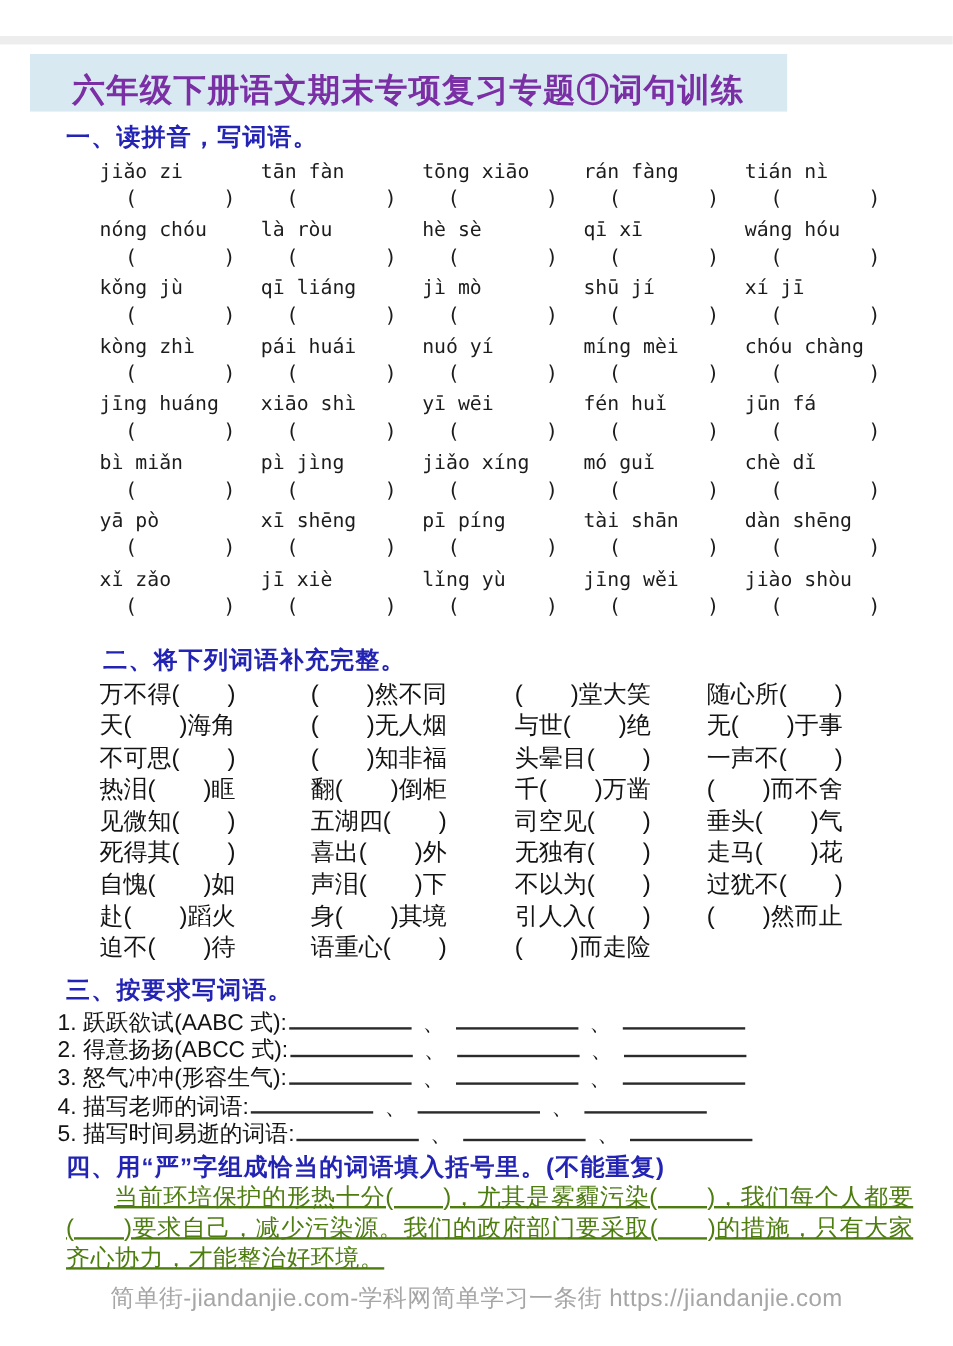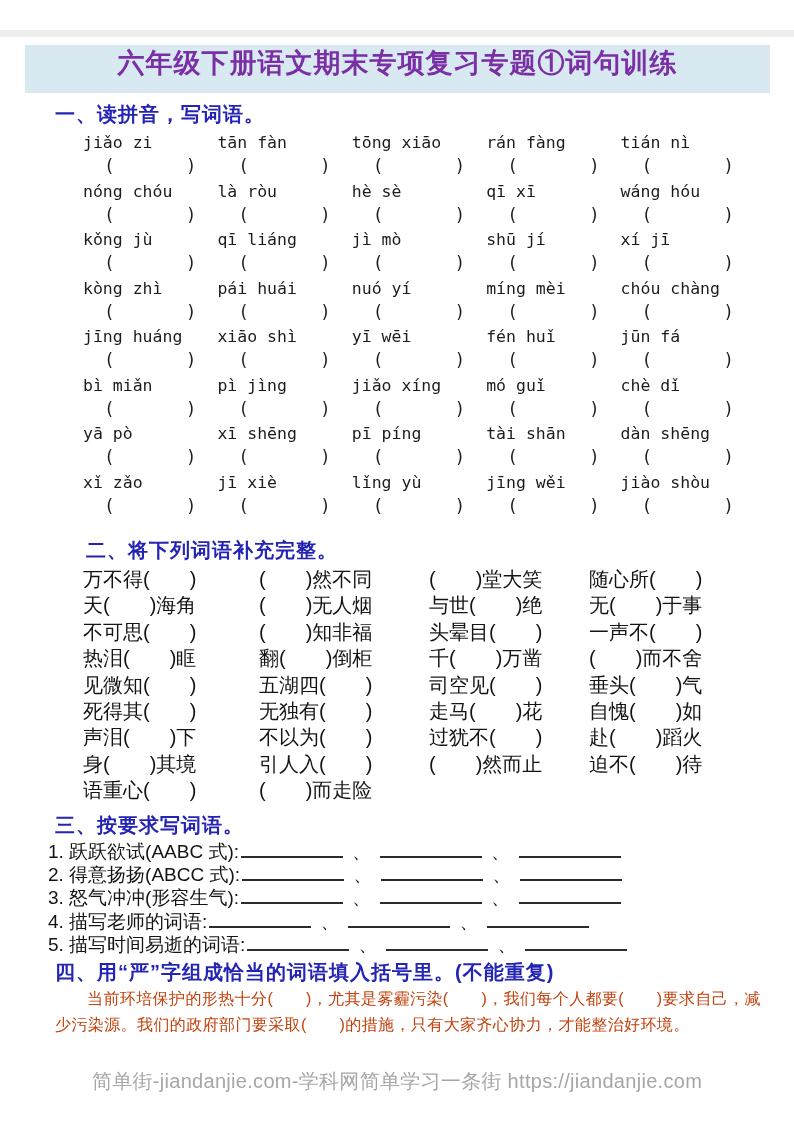--- a/index.html
+++ b/index.html
@@ -2,22 +2,22 @@
 <html><head>
 <meta charset="utf-8">
 <style>
   html,body{margin:0;padding:0;}
   body{
     width:794px;height:1122px;background:#ffffff;position:relative;overflow:hidden;
     font-family:"Liberation Sans", sans-serif;color:#141414;
   }
   .top-strip{position:absolute;top:30px;left:0;width:794px;height:7px;background:#ededed;}
   .banner{
-    position:absolute;top:45px;left:25px;width:745px;height:48px;
-    background:#d9e9f2;display:flex;align-items:flex-start;justify-content:center;
+    position:absolute;top:45px;left:25px;width:631px;height:48px;
+    background:#d9e9f2;display:flex;align-items:flex-end;justify-content:center;
   }
   .banner-title{font-size:27px;font-weight:bold;color:#7b2fa5;letter-spacing:1px;}
   .sec-heading{
     position:absolute;left:55px;font-size:20px;font-weight:bold;color:#2424b4;
     letter-spacing:1px;white-space:nowrap;
   }
   #s1-heading{top:101px;}
   #s2-heading{top:537px;margin-left:31px;}
   #s3-heading{top:812px;}
   #s4-heading{top:959px;}
@@ -50,22 +50,22 @@
   .req-label{color:#141414;}
   .blank-line{
     display:inline-block;width:102px;height:15px;border-bottom:2px solid #2b2b2b;
     vertical-align:baseline;margin:0 2px;
   }
   .blank-sep{margin:0 7px;color:#141414;}
 
   
   .s4-body{
     position:absolute;top:986px;left:55px;width:706px;
-    font-size:16px;line-height:25.5px;color:#c2410c;text-indent:2em;
-    letter-spacing:0.4px;text-align:justify;
+    font-size:20px;line-height:25.5px;color:#4d7c0f;text-indent:2em;
+    letter-spacing:0.4px;text-align:justify;text-decoration:underline;
   }
 
   .footer{
     position:absolute;top:1068px;left:0;width:794px;text-align:center;
     font-size:20px;color:#a6a6a6;letter-spacing:0.3px;
   }
 </style>
 </head>
 <body>
 
@@ -375,20 +375,21 @@
     <div class="idiom-cell">一声不(　　)</div>
     <div class="idiom-cell">热泪(　　)眶</div>
     <div class="idiom-cell">翻(　　)倒柜</div>
     <div class="idiom-cell">千(　　)万凿</div>
     <div class="idiom-cell">(　　)而不舍</div>
     <div class="idiom-cell">见微知(　　)</div>
     <div class="idiom-cell">五湖四(　　)</div>
     <div class="idiom-cell">司空见(　　)</div>
     <div class="idiom-cell">垂头(　　)气</div>
     <div class="idiom-cell">死得其(　　)</div>
+    <div class="idiom-cell">喜出(　　)外</div>
     <div class="idiom-cell">无独有(　　)</div>
     <div class="idiom-cell">走马(　　)花</div>
     <div class="idiom-cell">自愧(　　)如</div>
     <div class="idiom-cell">声泪(　　)下</div>
     <div class="idiom-cell">不以为(　　)</div>
     <div class="idiom-cell">过犹不(　　)</div>
     <div class="idiom-cell">赴(　　)蹈火</div>
     <div class="idiom-cell">身(　　)其境</div>
     <div class="idiom-cell">引人入(　　)</div>
     <div class="idiom-cell">(　　)然而止</div>

